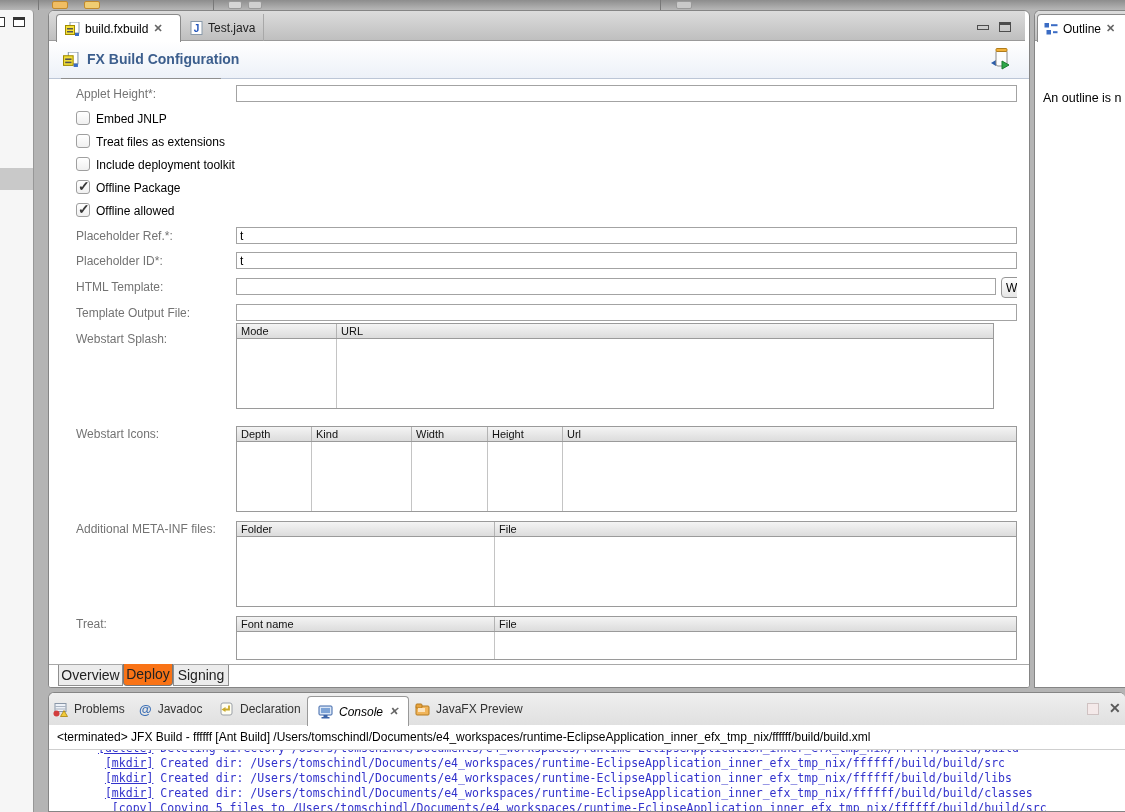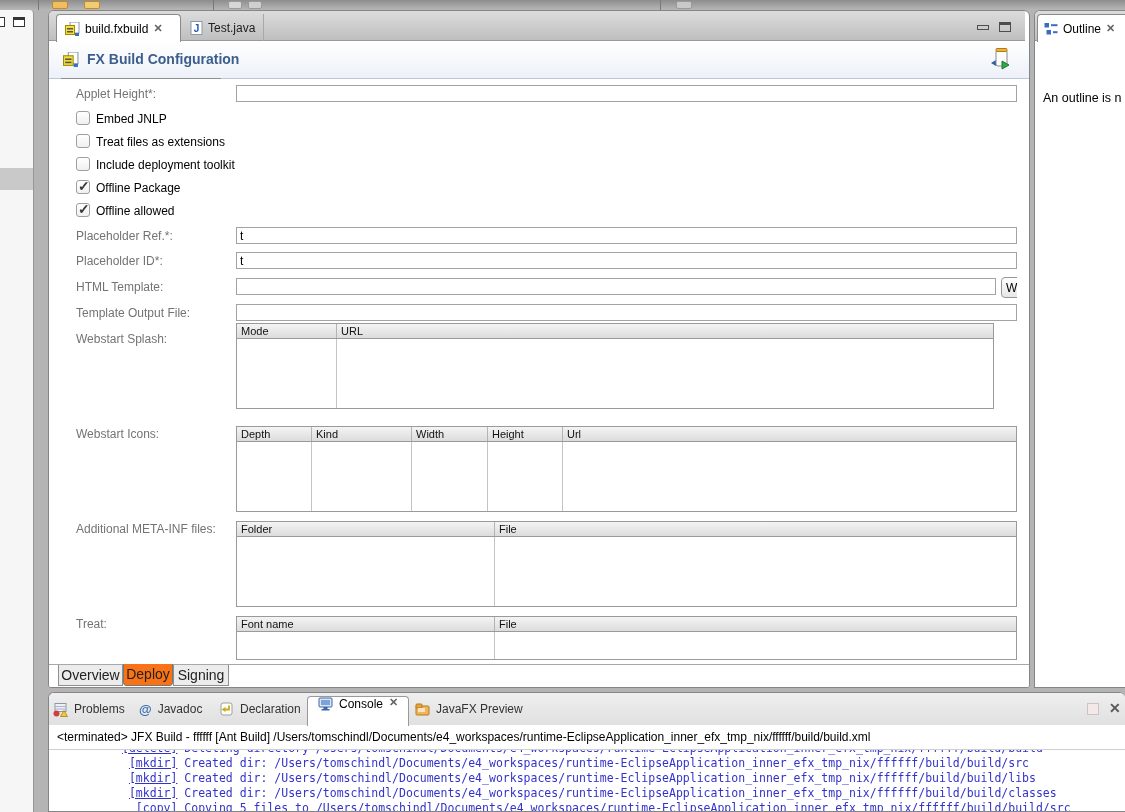--- a/index.html
+++ b/index.html
@@ -81,29 +81,29 @@
   #outline { left:1034px; top:10px; width:98px; height:678px; border-radius:6px 0 0 0; border-right:none; overflow:hidden; }
   #outline .tabbar { height:30px; }
   .outline-msg { position:absolute; left:8px; top:44px; font-size:12.5px; white-space:nowrap;margin-top:36px; }
 
   
   #bottom { left:48px; top:692px; width:1077px; height:120px; border-radius:6px 6px 0 0; border-right:none; overflow:hidden; }
   .btabbar { position:absolute; left:0; top:0; right:0; height:32px;
     background:linear-gradient(#efefef,#e0e0e0); }
   .btab { position:absolute; top:0; height:32px; display:flex; align-items:center; gap:6px;
     font-size:12px; color:#333; }
-  .btab-box { position:absolute; top:3px; height:30px; display:flex; gap:6px;
+  .btab-box { position:absolute; top:3px; height:30px; display:flex; align-items:center; gap:6px;
     font-size:12px; color:#000; background:#fff; border:1px solid #999; border-bottom:none;
-    border-radius:4px 4px 0 0; padding:0 10px; z-index:2; }
+    border-radius:4px 4px 0 0; padding:0 10px; z-index:2;font-style:italic; }
   .pin-icon { position:absolute; width:12px; height:12px; background:#f4e9e9; border:1px solid #cfc2c2; }
   .x-icon { position:absolute; font-size:14px; font-weight:bold; color:#5a5a5a; }
 
   .console-title { position:absolute; left:8px; top:37px; font-size:12px; color:#000; white-space:nowrap; }
   .console-sep { position:absolute; left:0; top:56px; right:0; height:1px; background:#cfcfcf; }
-  .console-out { position:absolute; left:0; top:57px; right:0; bottom:0; overflow:hidden;padding-left:24px; }
+  .console-out { position:absolute; left:0; top:57px; right:0; bottom:0; overflow:hidden; }
   .console-out pre { margin-top:-9px; padding-left:49px; font:11.5px/15px "DejaVu Sans Mono", monospace; color:#3333cc; }
   .cline { white-space:pre; }
   .ctag { text-decoration:underline; }
 
   
   .icon { display:inline-block; position:relative; flex:none; }
   svg { display:block; }
 </style>
 </head>
 <body>

